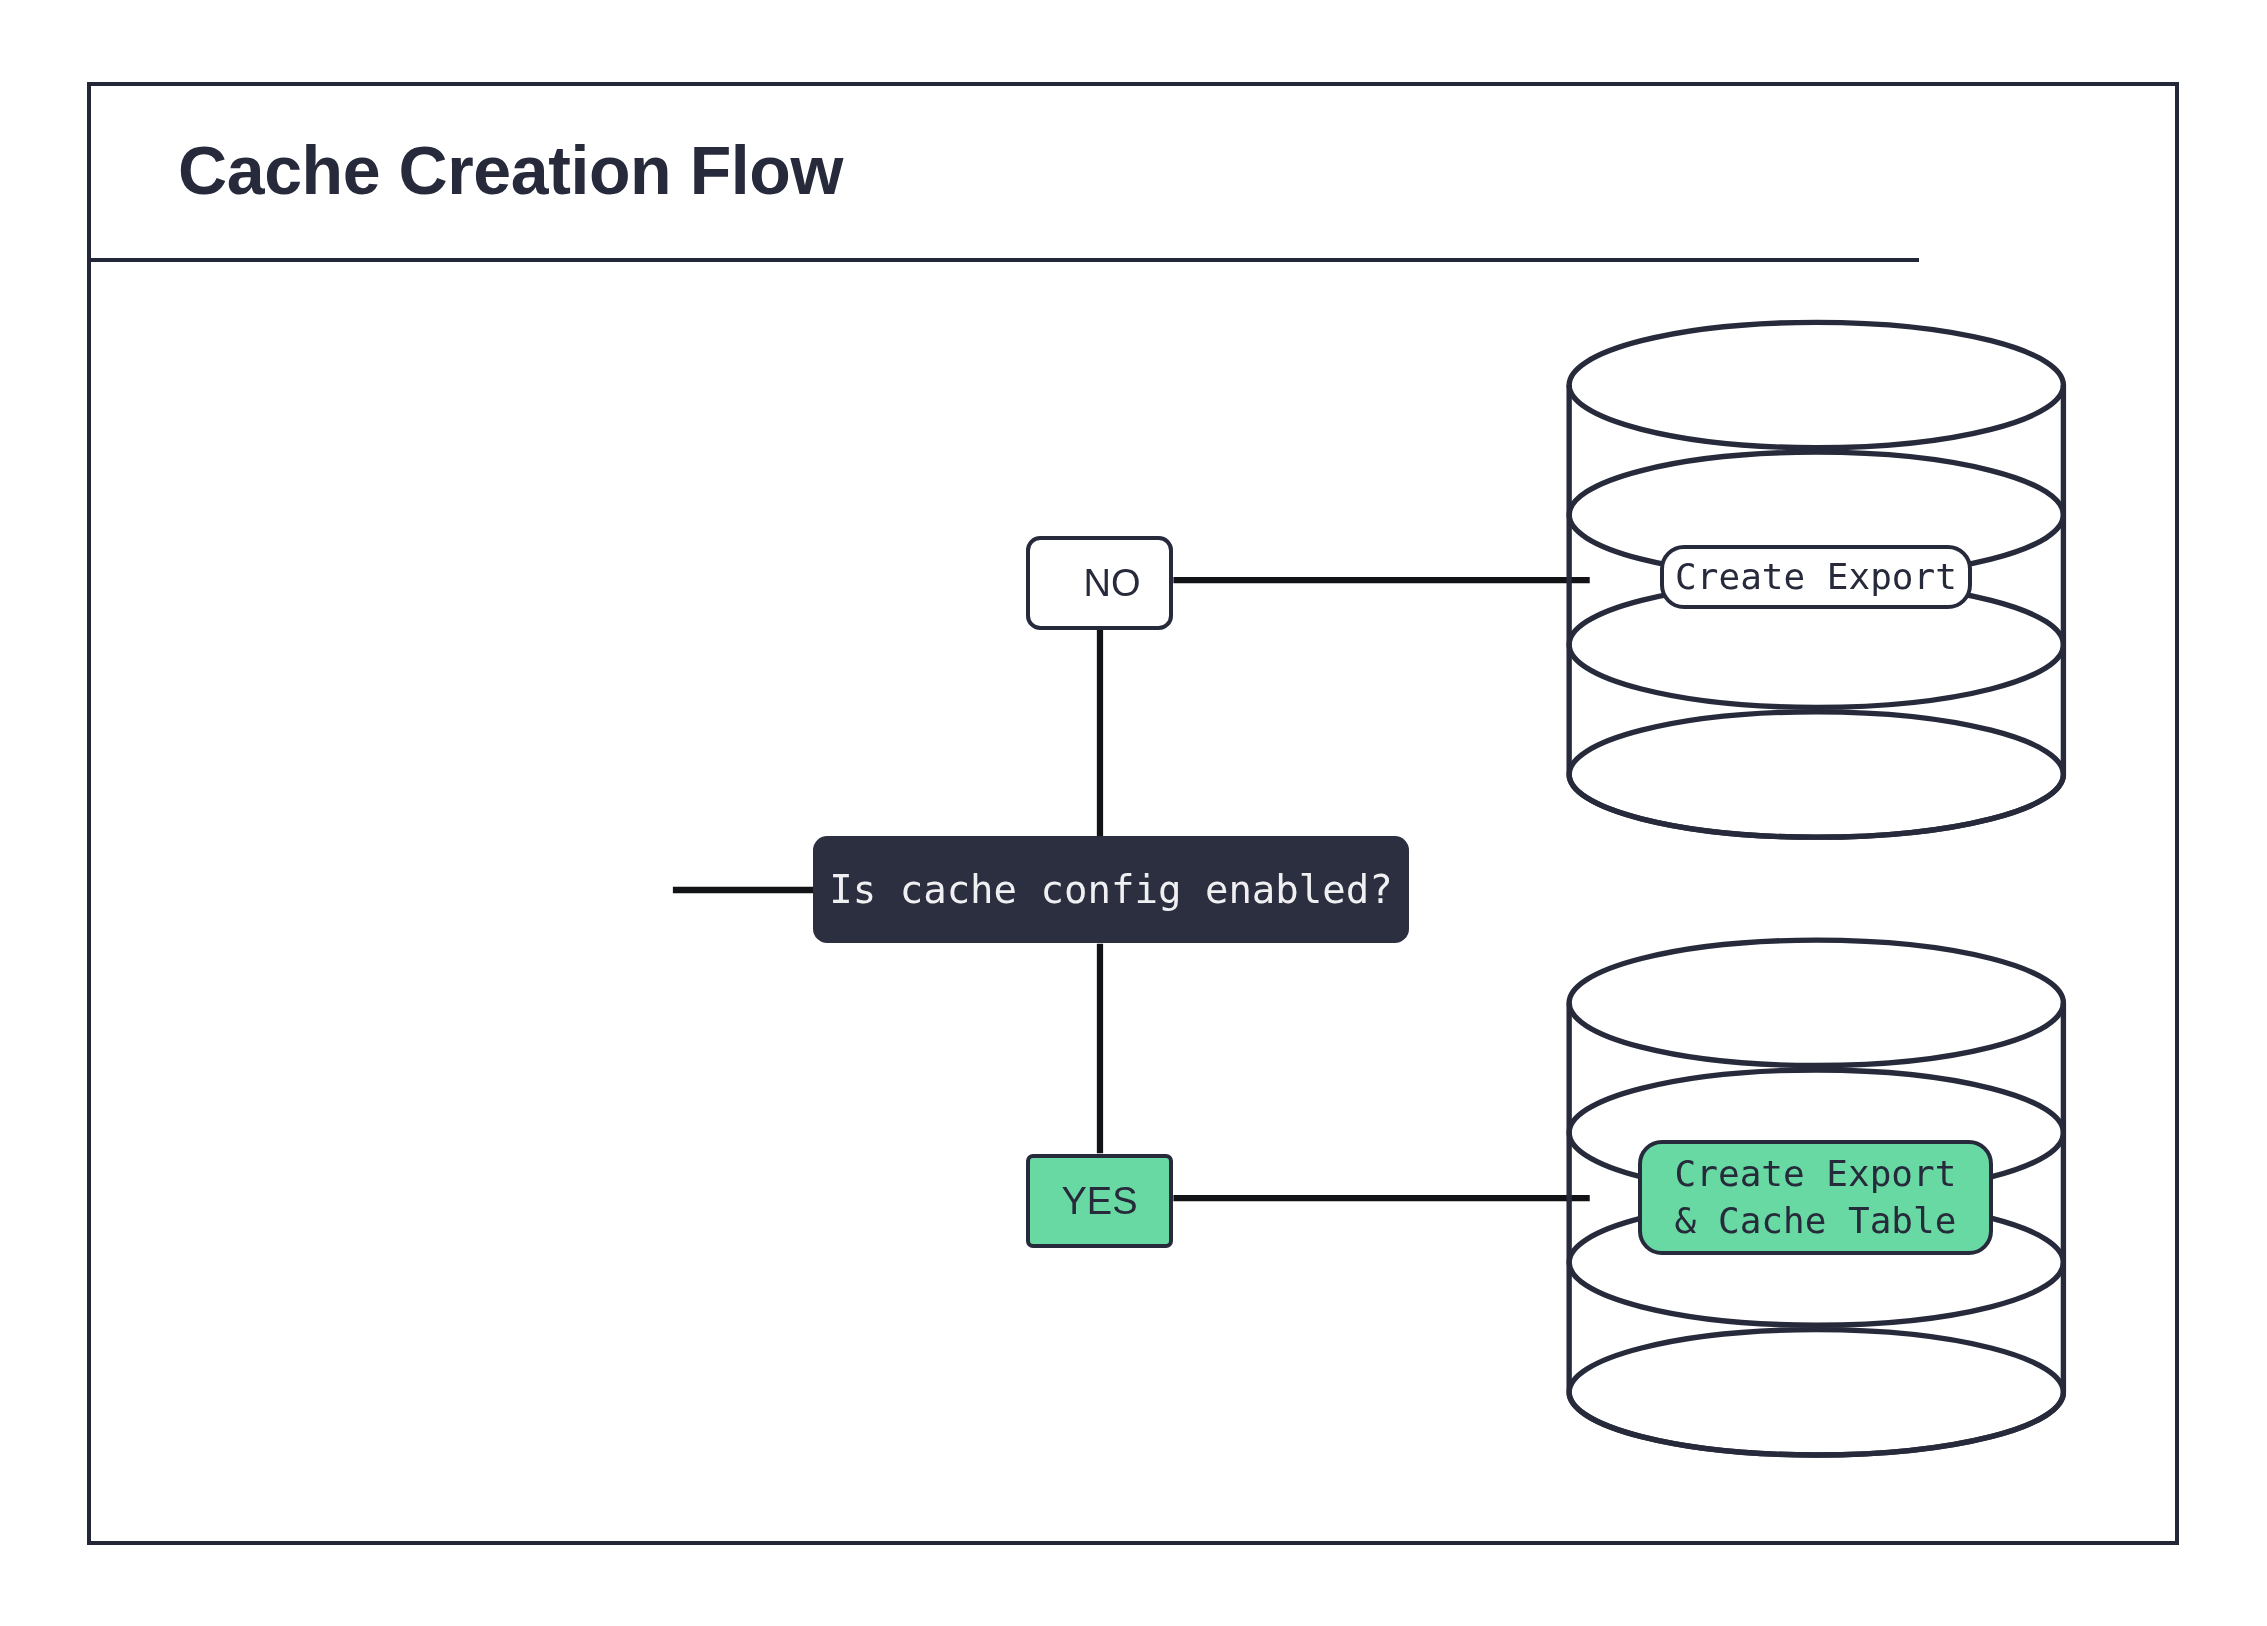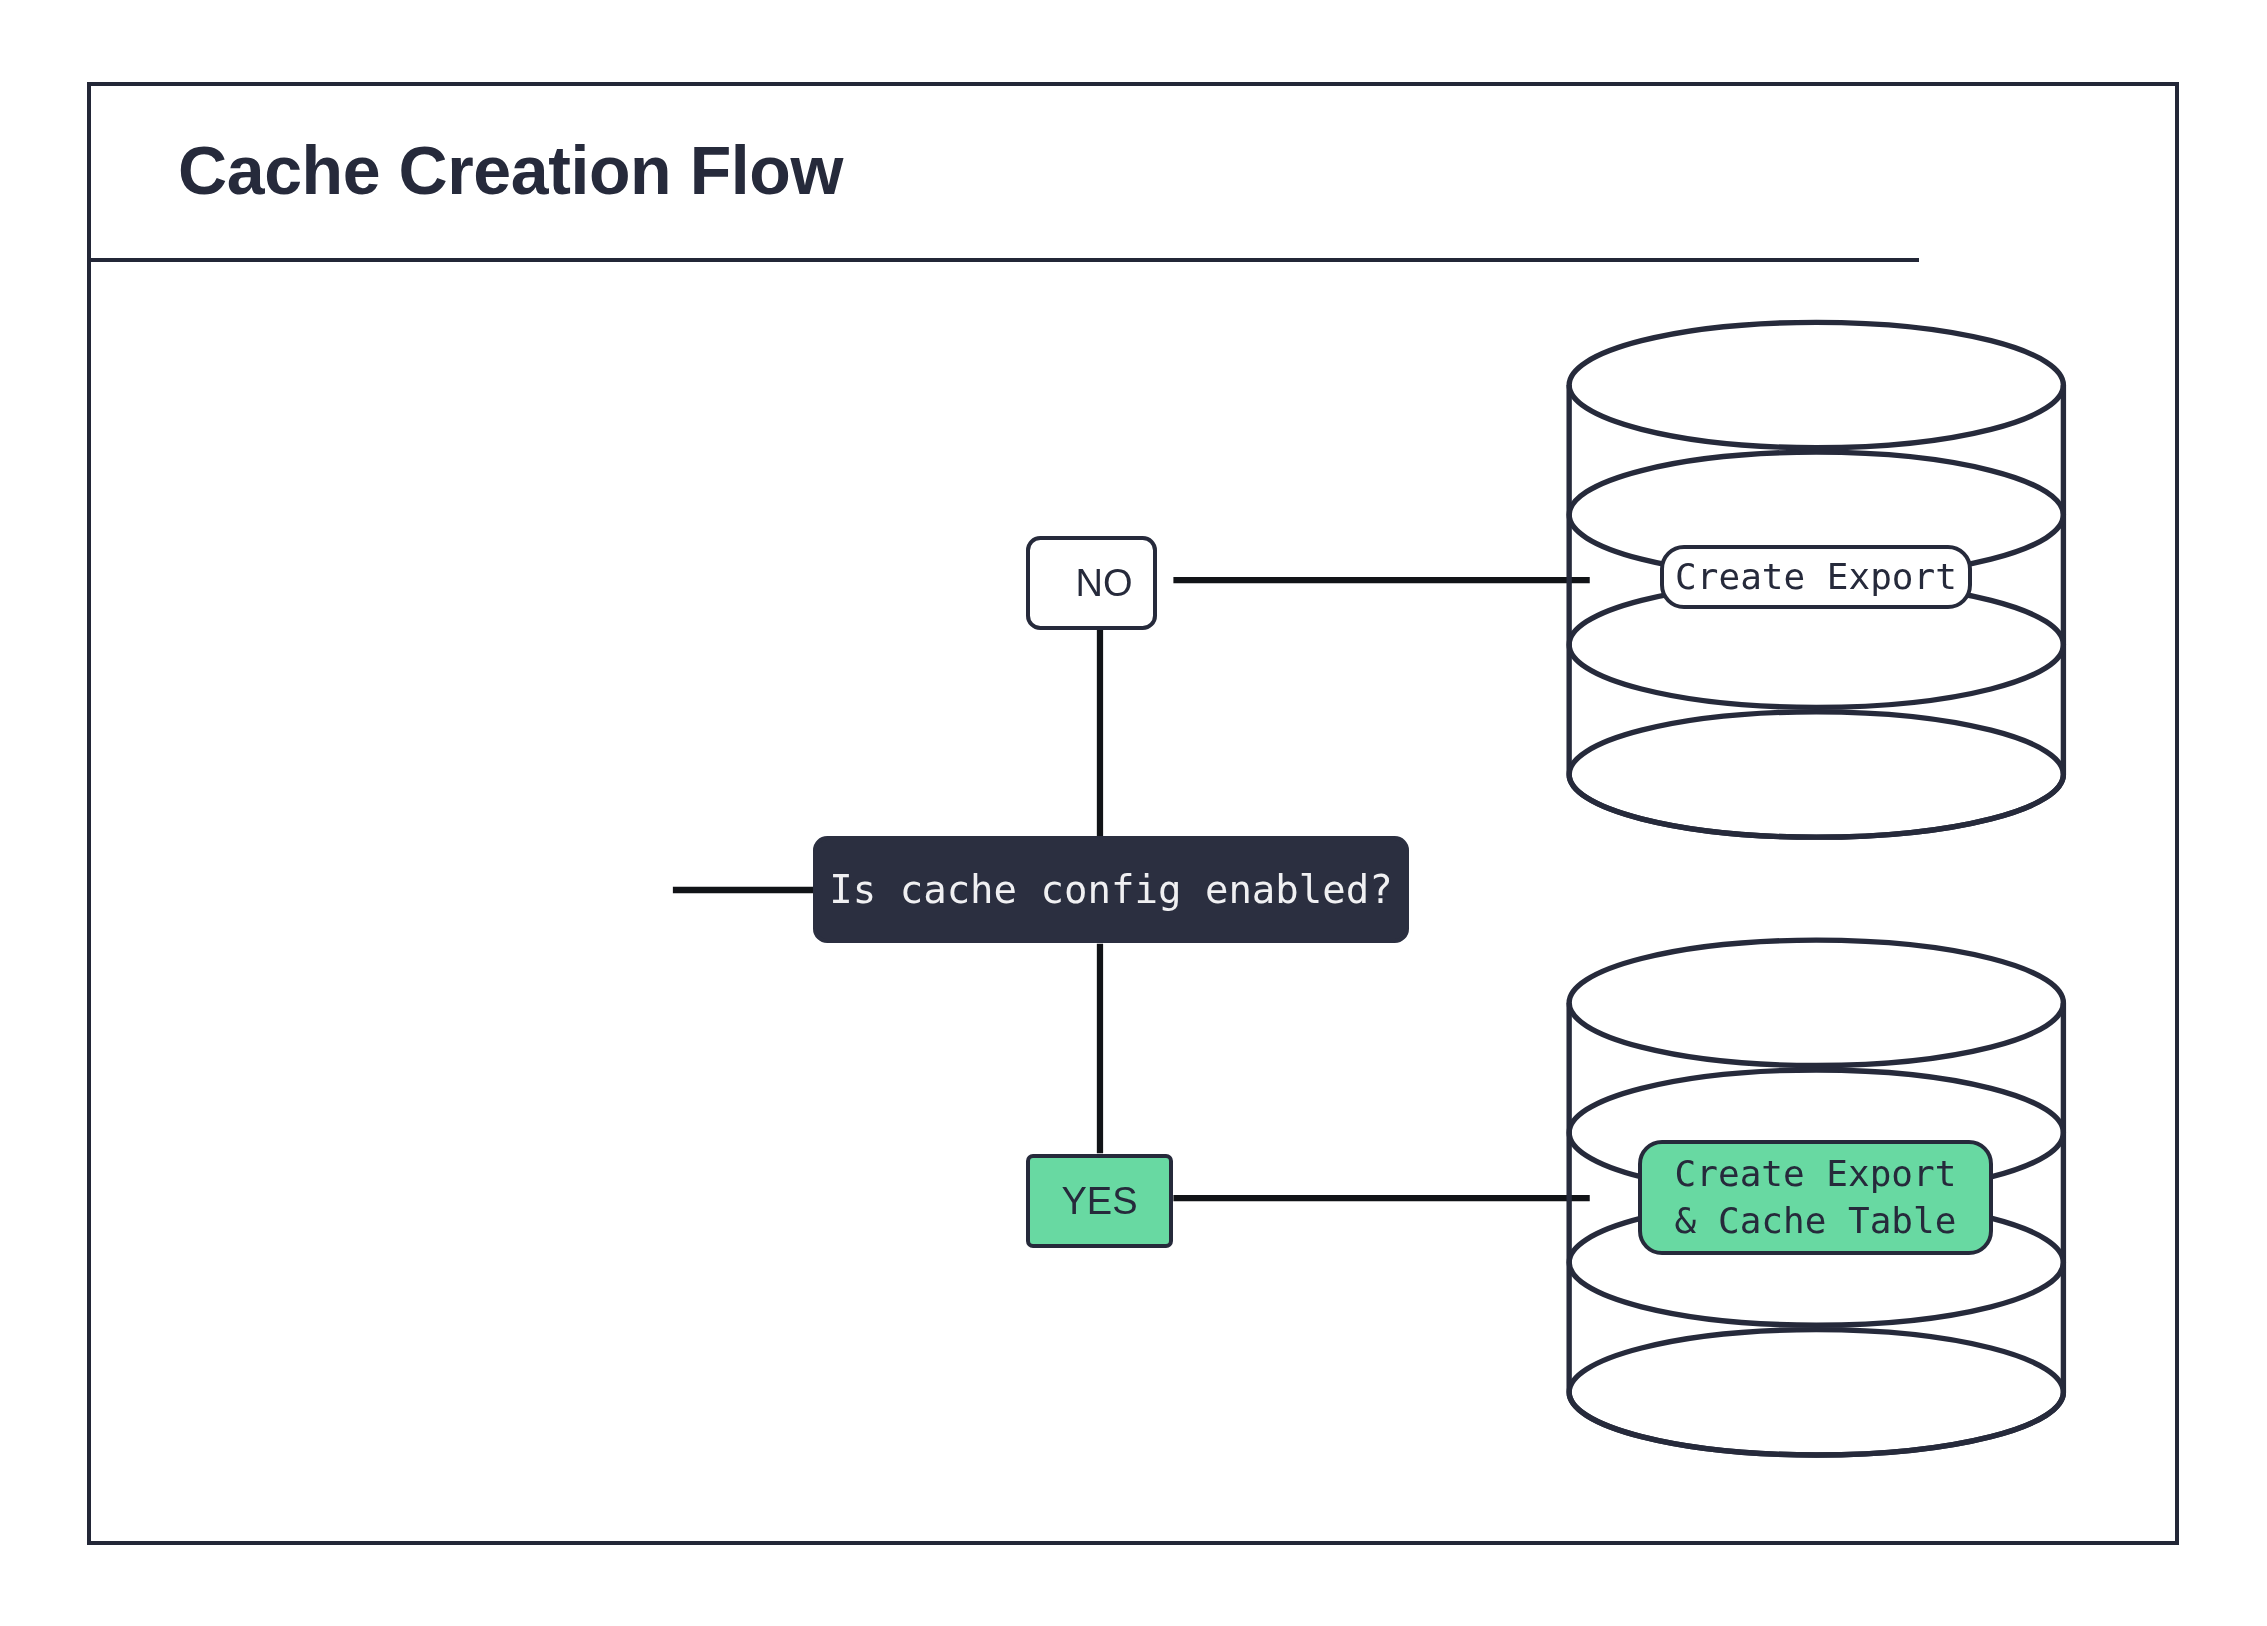--- a/index.html
+++ b/index.html
@@ -113,21 +113,21 @@
     top: 836px;
     width: 596px;
     height: 107px;
     font-size: 39px;
     border-radius: 14.3px;
   }
 
   #node-no {
     left: 1026px;
     top: 536px;
-    width: 131px;
+    width: 147px;
     height: 94px;
     font-size: 38px;
     border-radius: 14.3px;
     padding-left: 25px;
   }
 
   #node-yes {
     left: 1026px;
     top: 1154px;
     width: 147px;

